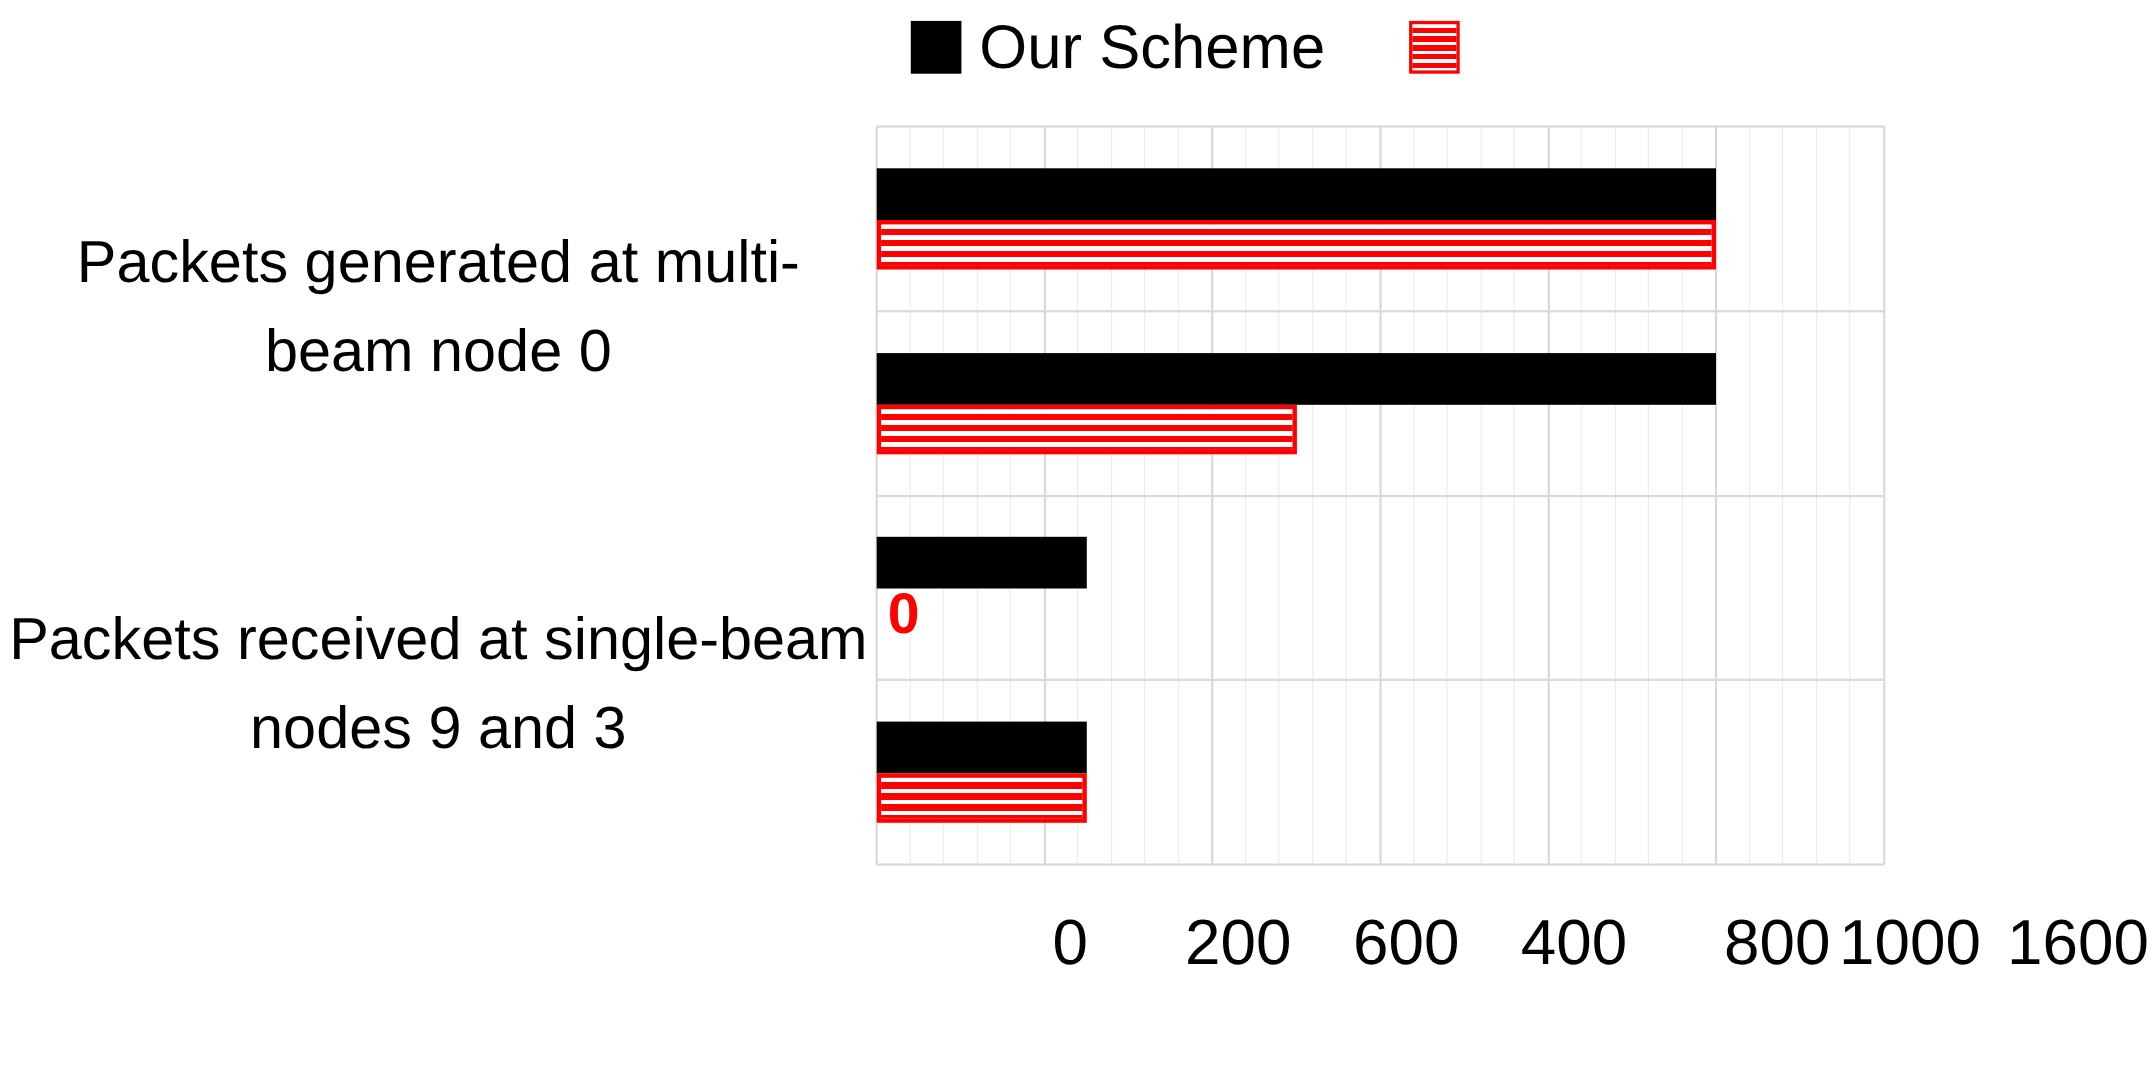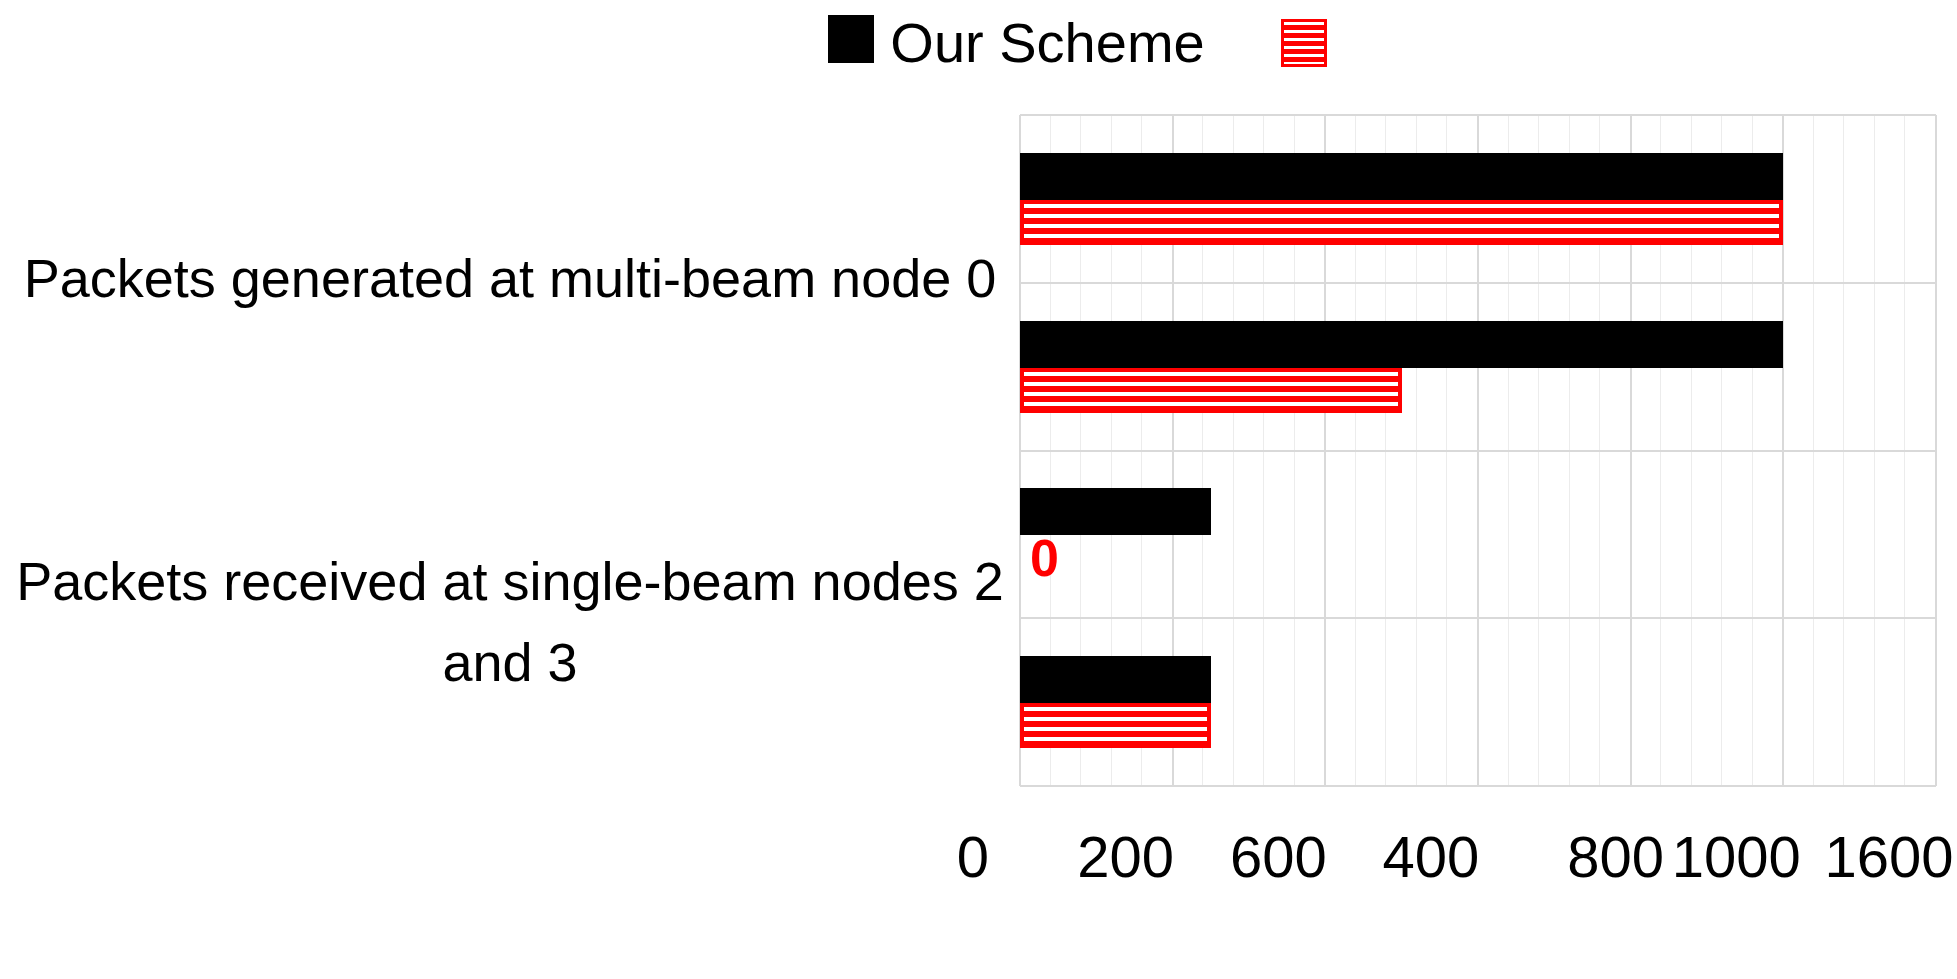--- a/index.html
+++ b/index.html
@@ -6,32 +6,32 @@
   .figure{
     width:1957px;height:979px;background:#ffffff;overflow:hidden;
     font-family:"Liberation Sans","DejaVu Sans",sans-serif;color:#000;
     position:relative;
   }
   
   .legend{
     display:flex;align-items:center;justify-content:center;
     column-gap:76px;margin-top:10px;padding-left:198px;height:66px;
   }
-  .legend-item{display:flex;column-gap:16px;}
+  .legend-item{display:flex;align-items:center;column-gap:16px;}
   .legend-label{font-size:56px;line-height:1;}
   .swatch{width:46px;height:48px;box-sizing:border-box;}
   .swatch-solid{background:#000000;}
   .swatch-striped{
     border:3px solid #ff0000;
     background:repeating-linear-gradient(to bottom,#ffffff 0 3px,#ff0000 3px 8px);
   }
   
   .chart-body{display:flex;margin-top:39px;height:671px;}
   .labels-col{
-    width:1020px;height:671px;display:flex;flex-direction:column;
+    width:797px;height:671px;display:flex;flex-direction:column;
     box-sizing:border-box;
     gap:16px;
   }
   .cat-label{
     flex:1 1 0;display:flex;align-items:center;justify-content:center;
     text-align:center;font-size:54px;line-height:1.5;padding:0 8px;
   }
   .plot-wrap{width:916px;}
   .plot-area{
     position:relative;width:916px;height:671px;background:#ffffff;
@@ -76,21 +76,21 @@
       <span class="legend-label">Our Scheme</span>
     </div>
     <div class="legend-item">
       <span class="swatch swatch-striped"></span>
     </div>
   </div>
 
   <div class="chart-body">
     <div class="labels-col">
       <div class="cat-label">Packets generated at multi-beam node 0</div>
-      <div class="cat-label">Packets received at single-beam nodes 2 and 3</div>
+      <div class="cat-label">Packets received at single-beam nodes 9 and 3</div>
     </div>
     <div class="plot-wrap">
       <div class="plot-area" id="plot">
           <div class="gridline-v major" style="left: calc(0% - 1px);"></div>
           <div class="gridline-v minor" style="left: calc(3.33333% - 1px);"></div>
           <div class="gridline-v minor" style="left: calc(6.66667% - 1px);"></div>
           <div class="gridline-v minor" style="left: calc(10% - 1px);"></div>
           <div class="gridline-v minor" style="left: calc(13.3333% - 1px);"></div>
           <div class="gridline-v major" style="left: calc(16.6667% - 1px);"></div>
           <div class="gridline-v minor" style="left: calc(20% - 1px);"></div>

